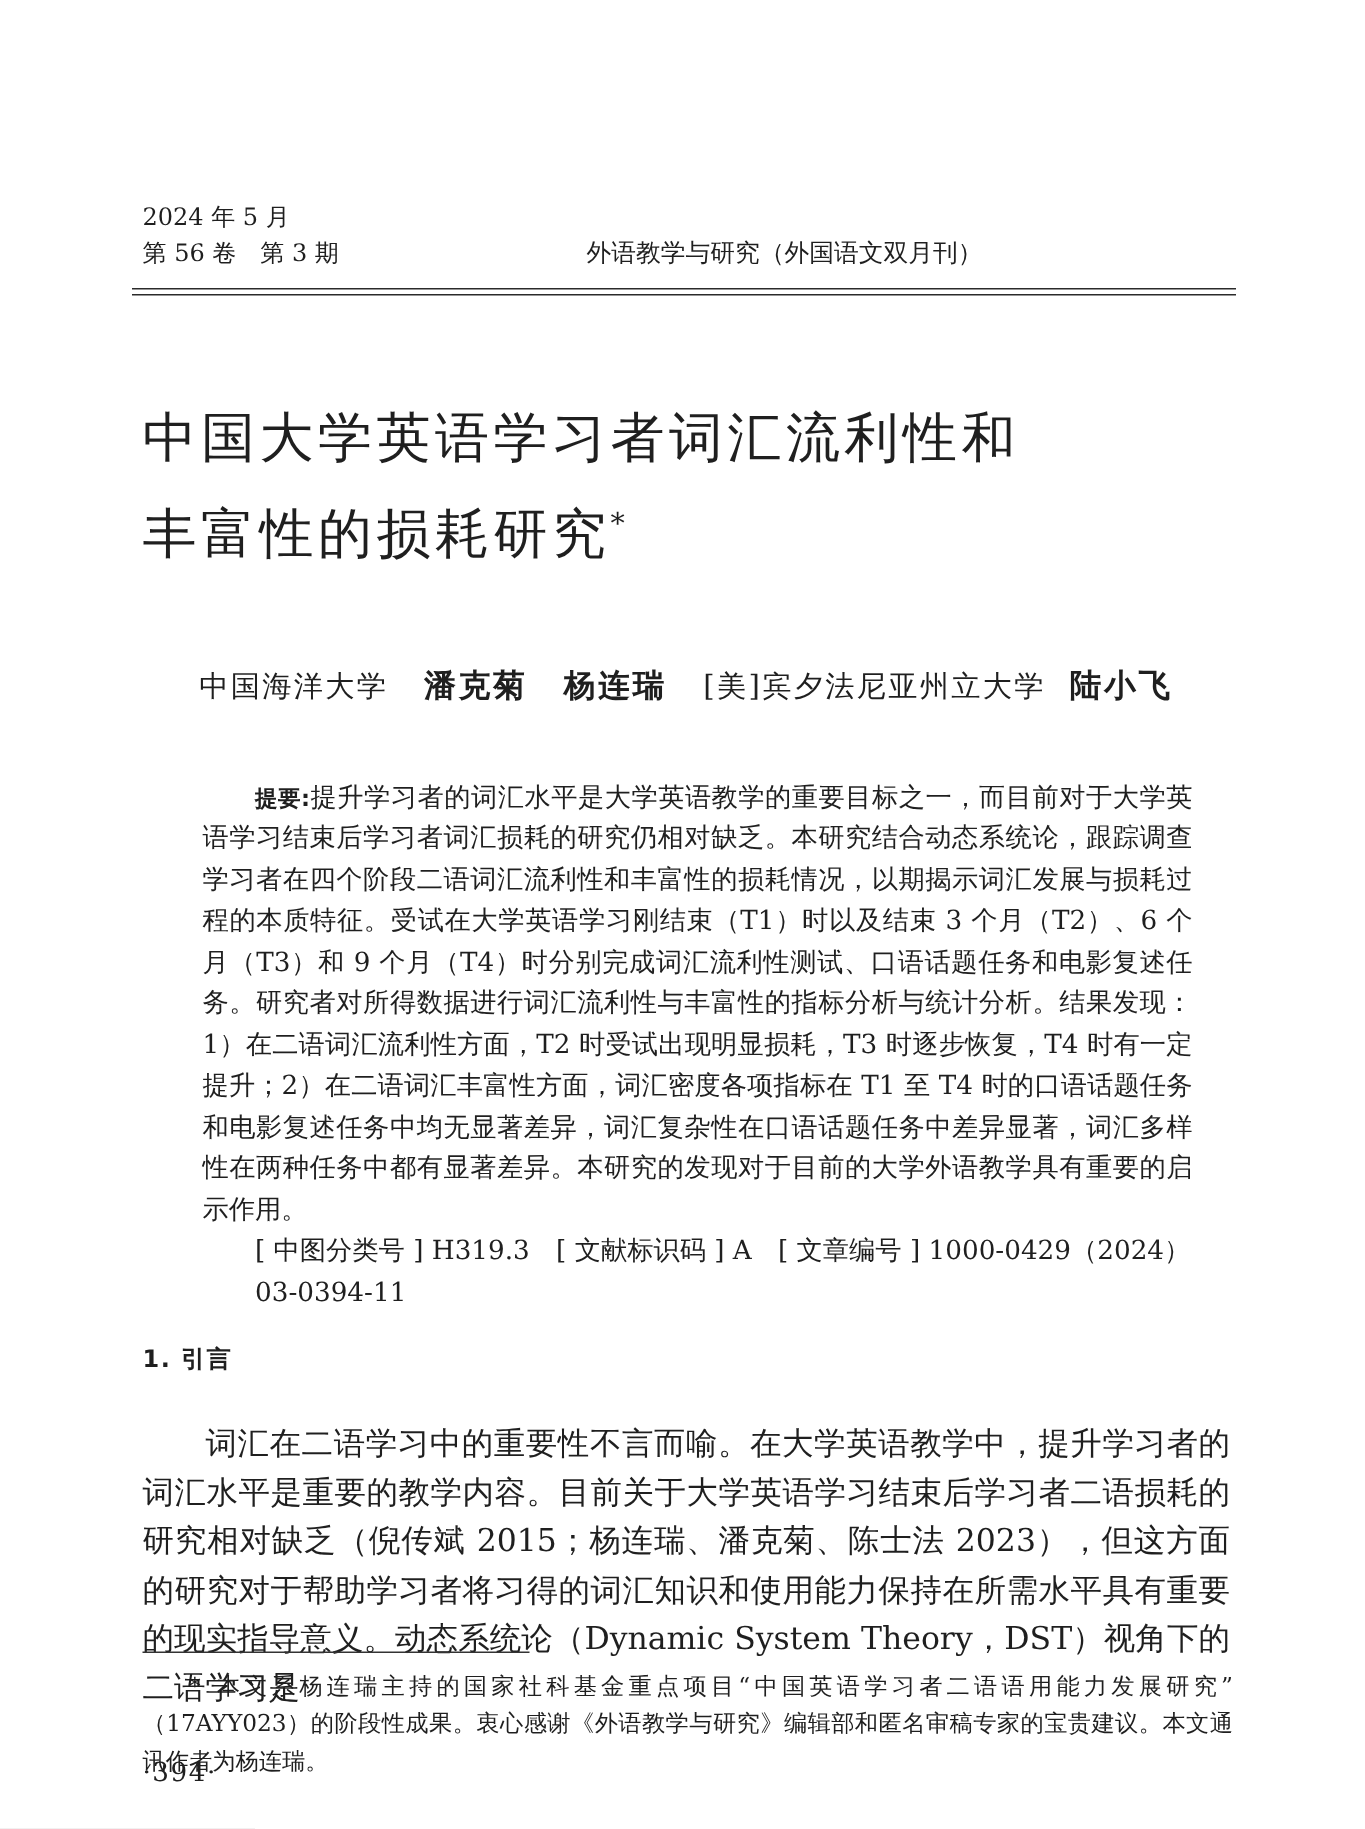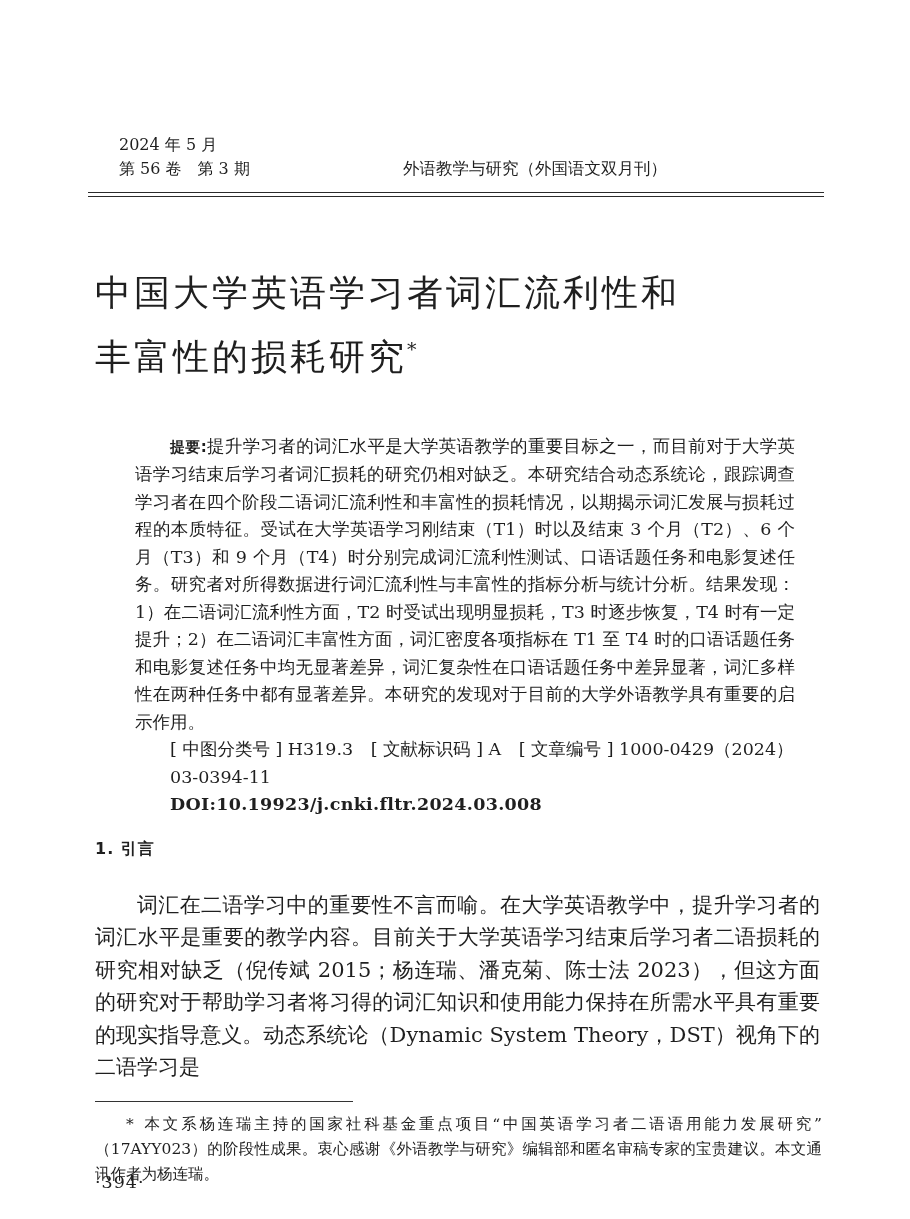--- a/index.html
+++ b/index.html
@@ -17,21 +17,20 @@
   }
 
   
   .journal-header {
     display: flex;
     justify-content: space-between;
     align-items: flex-end;
     padding-top: 133px;
     font-size: 16px;
     line-height: 24px;
-    margin-left: 24px;
   }
   .jh-col { white-space: nowrap; }
   .jh-left   { text-align: left; }
   .jh-center { text-align: center; flex: 1; }
   .jh-right  { text-align: right; }
   .jh-cn { font-size: 16.5px; }
   .header-rule {
     margin: 11px -4px 0 -7px;
     height: 2.5px;
     border-top: 1.2px solid #2b2b2b;
@@ -138,25 +137,25 @@
     </div>
     <div class="jh-col jh-center">
       <div class="jh-cn">外语教学与研究（外国语文双月刊）</div>
     </div>
   </header>
 
   <div class="header-rule"></div>
 
   <h1 class="title"><span>中国大学英语学习者词汇流利性和</span><br><span>丰富性的损耗研究</span><sup>*</sup></h1>
 
+  <div class="authors"><span class="affil">中国海洋大学</span><span class="gap-m"></span><span class="aname">潘克菊</span><span class="gap-m"></span><span class="aname">杨连瑞</span><span class="gap-m"></span><span class="affil">[美]宾夕法尼亚州立大学</span><span class="gap-s"></span><span class="aname">陆小飞</span></div>
 
   <section class="abstract">
     <p class="abs-p"><span class="hei-label">提要:</span><span>提升学习者的词汇水平是大学英语教学的重要目标之一，而目前对于大学英语学习结束后学习者词汇损耗的研究仍相对缺乏。本研究结合动态系统论，跟踪调查学习者在四个阶段二语词汇流利性和丰富性的损耗情况，以期揭示词汇发展与损耗过程的本质特征。受试在大学英语学习刚结束（T1）时以及结束 3 个月（T2）、6 个月（T3）和 9 个月（T4）时分别完成词汇流利性测试、口语话题任务和电影复述任务。研究者对所得数据进行词汇流利性与丰富性的指标分析与统计分析。结果发现：1）在二语词汇流利性方面，T2 时受试出现明显损耗，T3 时逐步恢复，T4 时有一定提升；2）在二语词汇丰富性方面，词汇密度各项指标在 T1 至 T4 时的口语话题任务和电影复述任务中均无显著差异，词汇复杂性在口语话题任务中差异显著，词汇多样性在两种任务中都有显著差异。本研究的发现对于目前的大学外语教学具有重要的启示作用。</span></p>
     <p class="cls-p">[ 中图分类号 ] H319.3　[ 文献标识码 ] A　[ 文章编号 ] 1000-0429（2024）03-0394-11</p>
-    <p class="doi-p">DOI:10.19923/j.cnki.fltr.2024.03.008</p>
   </section>
 
   <h2 class="sec-heading">1. 引言</h2>
 
   <p class="body-p">词汇在二语学习中的重要性不言而喻。在大学英语教学中，提升学习者的词汇水平是重要的教学内容。目前关于大学英语学习结束后学习者二语损耗的研究相对缺乏（倪传斌 2015；杨连瑞、潘克菊、陈士法 2023），但这方面的研究对于帮助学习者将习得的词汇知识和使用能力保持在所需水平具有重要的现实指导意义。动态系统论（Dynamic System Theory，DST）视角下的二语学习是</p>
 
   <div class="footnote-rule"></div>
 
   <div class="footnote"><span class="fn-marker">*</span><span>本文系杨连瑞主持的国家社科基金重点项目“中国英语学习者二语语用能力发展研究”（17AYY023）的阶段性成果。衷心感谢《外语教学与研究》编辑部和匿名审稿专家的宝贵建议。本文通讯作者为杨连瑞。</span></div>
 

